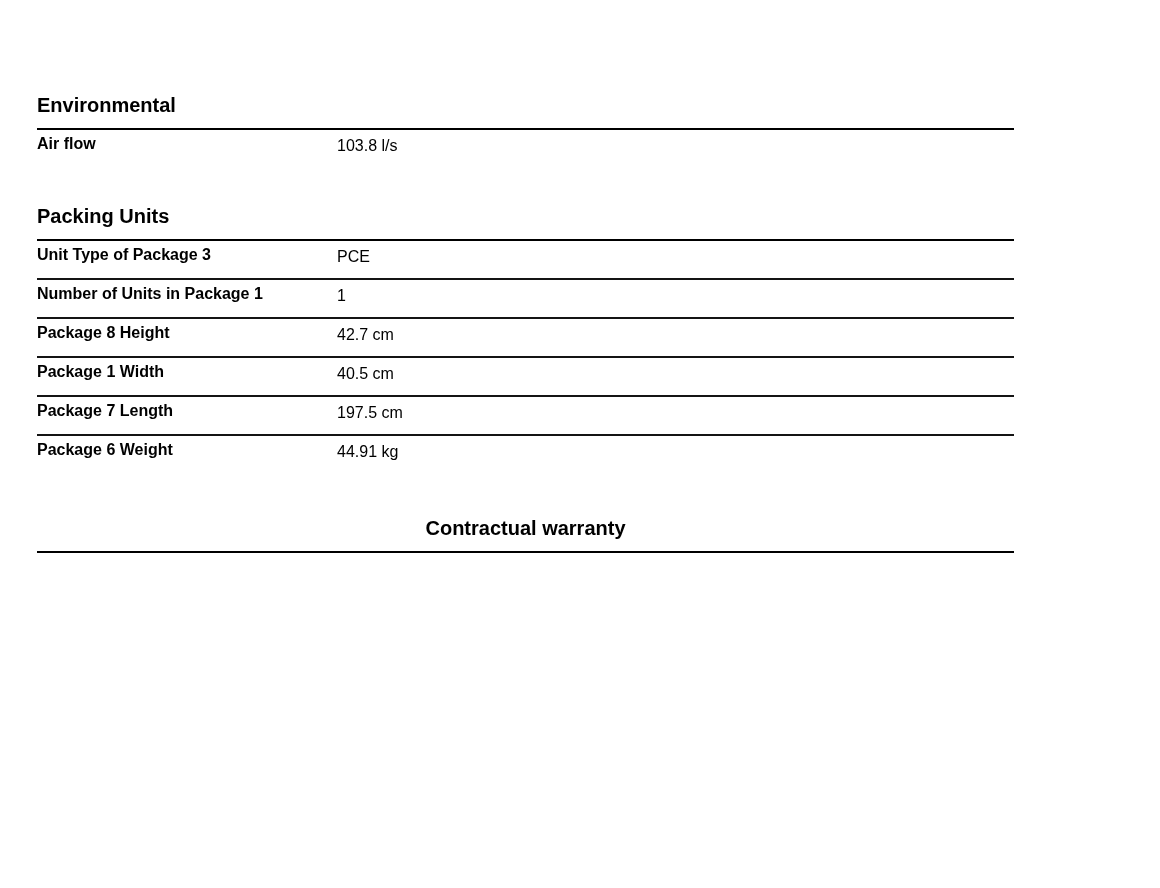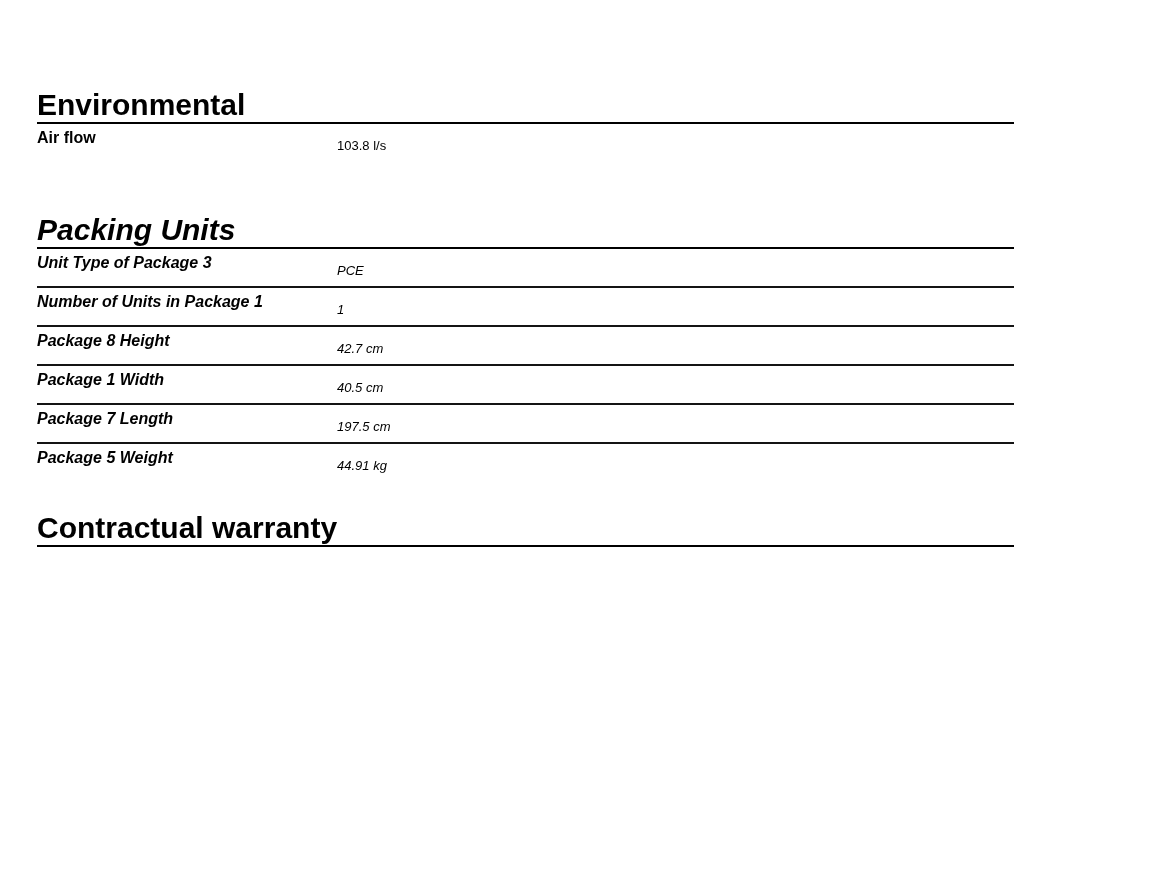--- a/index.html
+++ b/index.html
@@ -13,49 +13,50 @@
     color: #000000;
     font-family: "Liberation Sans", sans-serif;
     overflow: hidden;
   }
   .doc {
     width: 977px;
     margin: 88px 0 0 37px;
   }
   .section h1 {
     margin: 0;
-    font-size: 30px;
+    font-size: 20px;
     line-height: 34px;
     font-weight: 700;
+    padding-bottom: 6px;
     border-bottom: 2.5px solid #000000;
   }
-  .sec-packing { margin-top: 52px; font-style: italic; }
-  .sec-warranty { margin-top: 30px; }
+  .sec-packing { margin-top: 32px; }
+  .sec-warranty { margin-top: 38px; text-align: center; }
   .rows { margin: 0; }
   .row {
     display: flex;
     align-items: flex-start;
     padding: 4px 0 14px 0;
     border-bottom: 2px solid #141414;
   }
   .rows .row:last-child {
     border-bottom: none;
   }
   .label {
     flex: 0 0 300px;
     width: 300px;
     font-weight: 700;
     font-size: 16px;
     line-height: 19px;
   }
   .value {
-    font-size: 13px;
+    font-size: 16px;
     line-height: 19px;
     position: relative;
-    top: 8px;
+    top: 2px;
   }
 </style>
 </head>
 <body>
 
 <main class="doc">
 
   <section class="section">
     <h1>Environmental</h1>
     <div class="rows">
@@ -83,21 +84,21 @@
       </div>
       <div class="row">
         <div class="label">Package 1 Width</div>
         <div class="value">40.5 cm</div>
       </div>
       <div class="row">
         <div class="label">Package 7 Length</div>
         <div class="value">197.5 cm</div>
       </div>
       <div class="row">
-        <div class="label">Package 5 Weight</div>
+        <div class="label">Package 6 Weight</div>
         <div class="value">44.91 kg</div>
       </div>
     </div>
   </section>
 
   <section class="section sec-warranty">
     <h1>Contractual warranty</h1>
   </section>
 
 </main>

